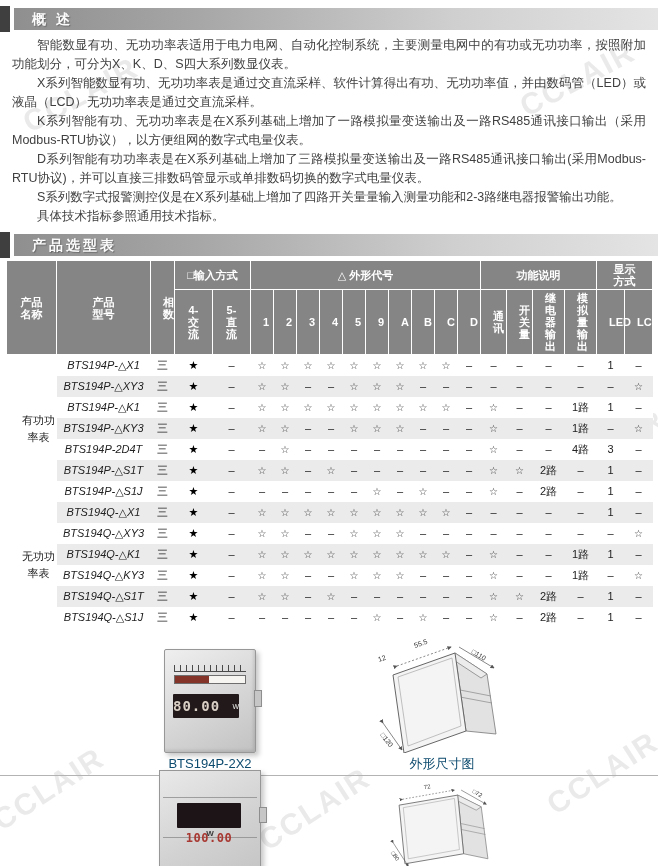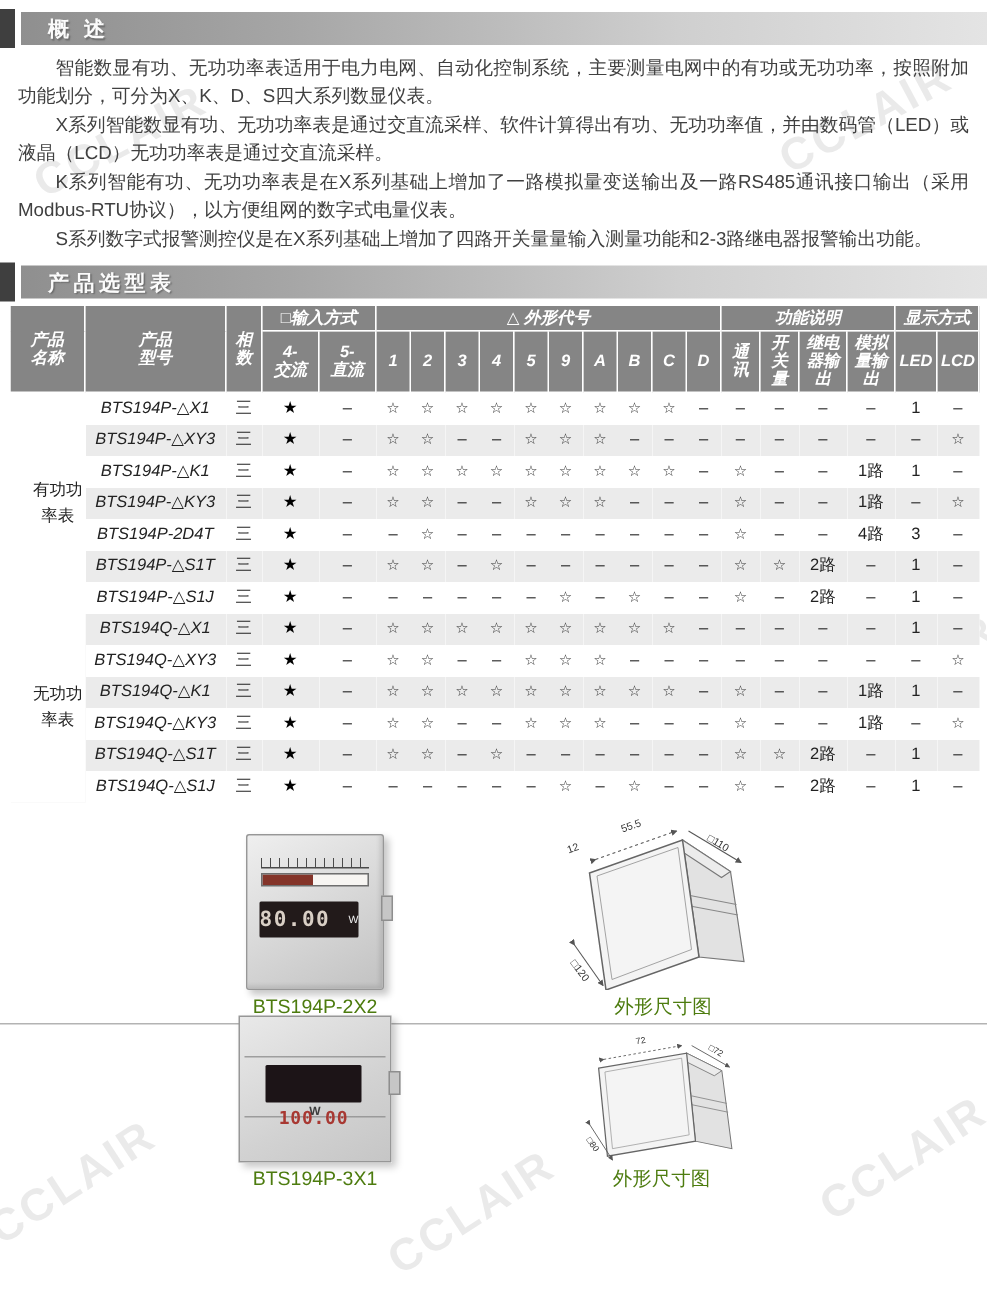--- a/index.html
+++ b/index.html
@@ -38,21 +38,21 @@
   .overview-text p{
     margin:0;text-indent:2em;font-size:12.5px;line-height:19px;color:#404040;text-align:justify;
   }
   
   .sel-table{
     border-collapse:collapse;table-layout:fixed;width:646px;margin:4px 6px 0 6px;background:#fff;
   }
   .sel-table th{
     background:#858585;color:#fff;border:1.5px solid #fff;font-weight:bold;
     font-size:11px;line-height:12px;text-align:center;vertical-align:middle;
-    white-space:pre-line;padding:2px 0;font-style:italic;
+    white-space:pre-line;padding:2px 12px;
   }
   .sel-table td{
     text-align:center;vertical-align:middle;height:21px;padding:0;
     font-size:11px;color:#222;line-height:21px;overflow:hidden;
   }
   .sel-table tbody tr:nth-child(even){background:#ebebeb;}
   .group-cell{
     background:#fff !important;font-size:12px;line-height:17px !important;
     word-break:break-all;letter-spacing:0;padding:0 0 0 14px !important;
     width:1.2em;white-space:normal;text-align:left;
@@ -65,21 +65,21 @@
   
   .bar-products{margin-top:6px;}
   .product-row{display:flex;align-items:flex-end;}
   .product-row.rowA{height:140px;margin-top:3px;}
   .product-row.rowB{height:108px;}
   .p-col{display:flex;flex-direction:column;align-items:center;justify-content:flex-end;}
   .p-col.photo-colA{margin-left:150px;width:120px;}
   .p-col.diag-colA{margin-left:92px;width:160px;}
   .p-col.photo-colB{margin-left:150px;width:120px;}
   .p-col.diag-colB{margin-left:96px;width:150px;}
-  .p-caption{font-size:13px;color:#4d7c0f;margin-top:3px;text-align:center;line-height:15px;}
+  .p-caption{font-size:13px;color:#0c4a6e;margin-top:3px;text-align:center;line-height:15px;}
   .product-divider{height:1px;background:#b3b3b3;margin:4px 0 2px 0;}
   
   .photo-2x2{
     position:relative;width:90px;height:102px;border:1px solid #979797;border-radius:2px;
     background:linear-gradient(150deg,#efefef 0%,#d6d6d6 55%,#c2c2c2 100%);
     box-shadow:3px 3px 5px rgba(0,0,0,0.22), inset -2px -2px 3px rgba(0,0,0,0.10);
   }
   .photo-2x2::after{ 
     content:"";position:absolute;right:-7px;top:40px;width:6px;height:15px;
     background:#c6c6c6;border:1px solid #8e8e8e;
@@ -144,21 +144,23 @@
 
 <div class="content">
 
   <div class="section-bar bar-overview">
     <span class="bar-title">概 述</span>
   </div>
   <div class="overview-text">
     <p>智能数显有功、无功功率表适用于电力电网、自动化控制系统，主要测量电网中的有功或无功功率，按照附加功能划分，可分为X、K、D、S四大系列数显仪表。</p>
     <p>X系列智能数显有功、无功功率表是通过交直流采样、软件计算得出有功、无功功率值，并由数码管（LED）或液晶（LCD）无功功率表是通过交直流采样。</p>
     <p>K系列智能有功、无功功率表是在X系列基础上增加了一路模拟量变送输出及一路RS485通讯接口输出（采用Modbus-RTU协议），以方便组网的数字式电量仪表。</p>
+    <p>D系列智能有功功率表是在X系列基础上增加了三路模拟量变送输出及一路RS485通讯接口输出(采用Modbus-RTU协议)，并可以直接三排数码管显示或单排数码切换的数字式电量仪表。</p>
     <p>S系列数字式报警测控仪是在X系列基础上增加了四路开关量量输入测量功能和2-3路继电器报警输出功能。</p>
+    <p>具体技术指标参照通用技术指标。</p>
   </div>
 
   <div class="section-bar">
     <span class="bar-title">产品选型表</span>
   </div>
 
   <table class="sel-table">
     <colgroup>
       <col style="width:50px">
         <col style="width:94px">

